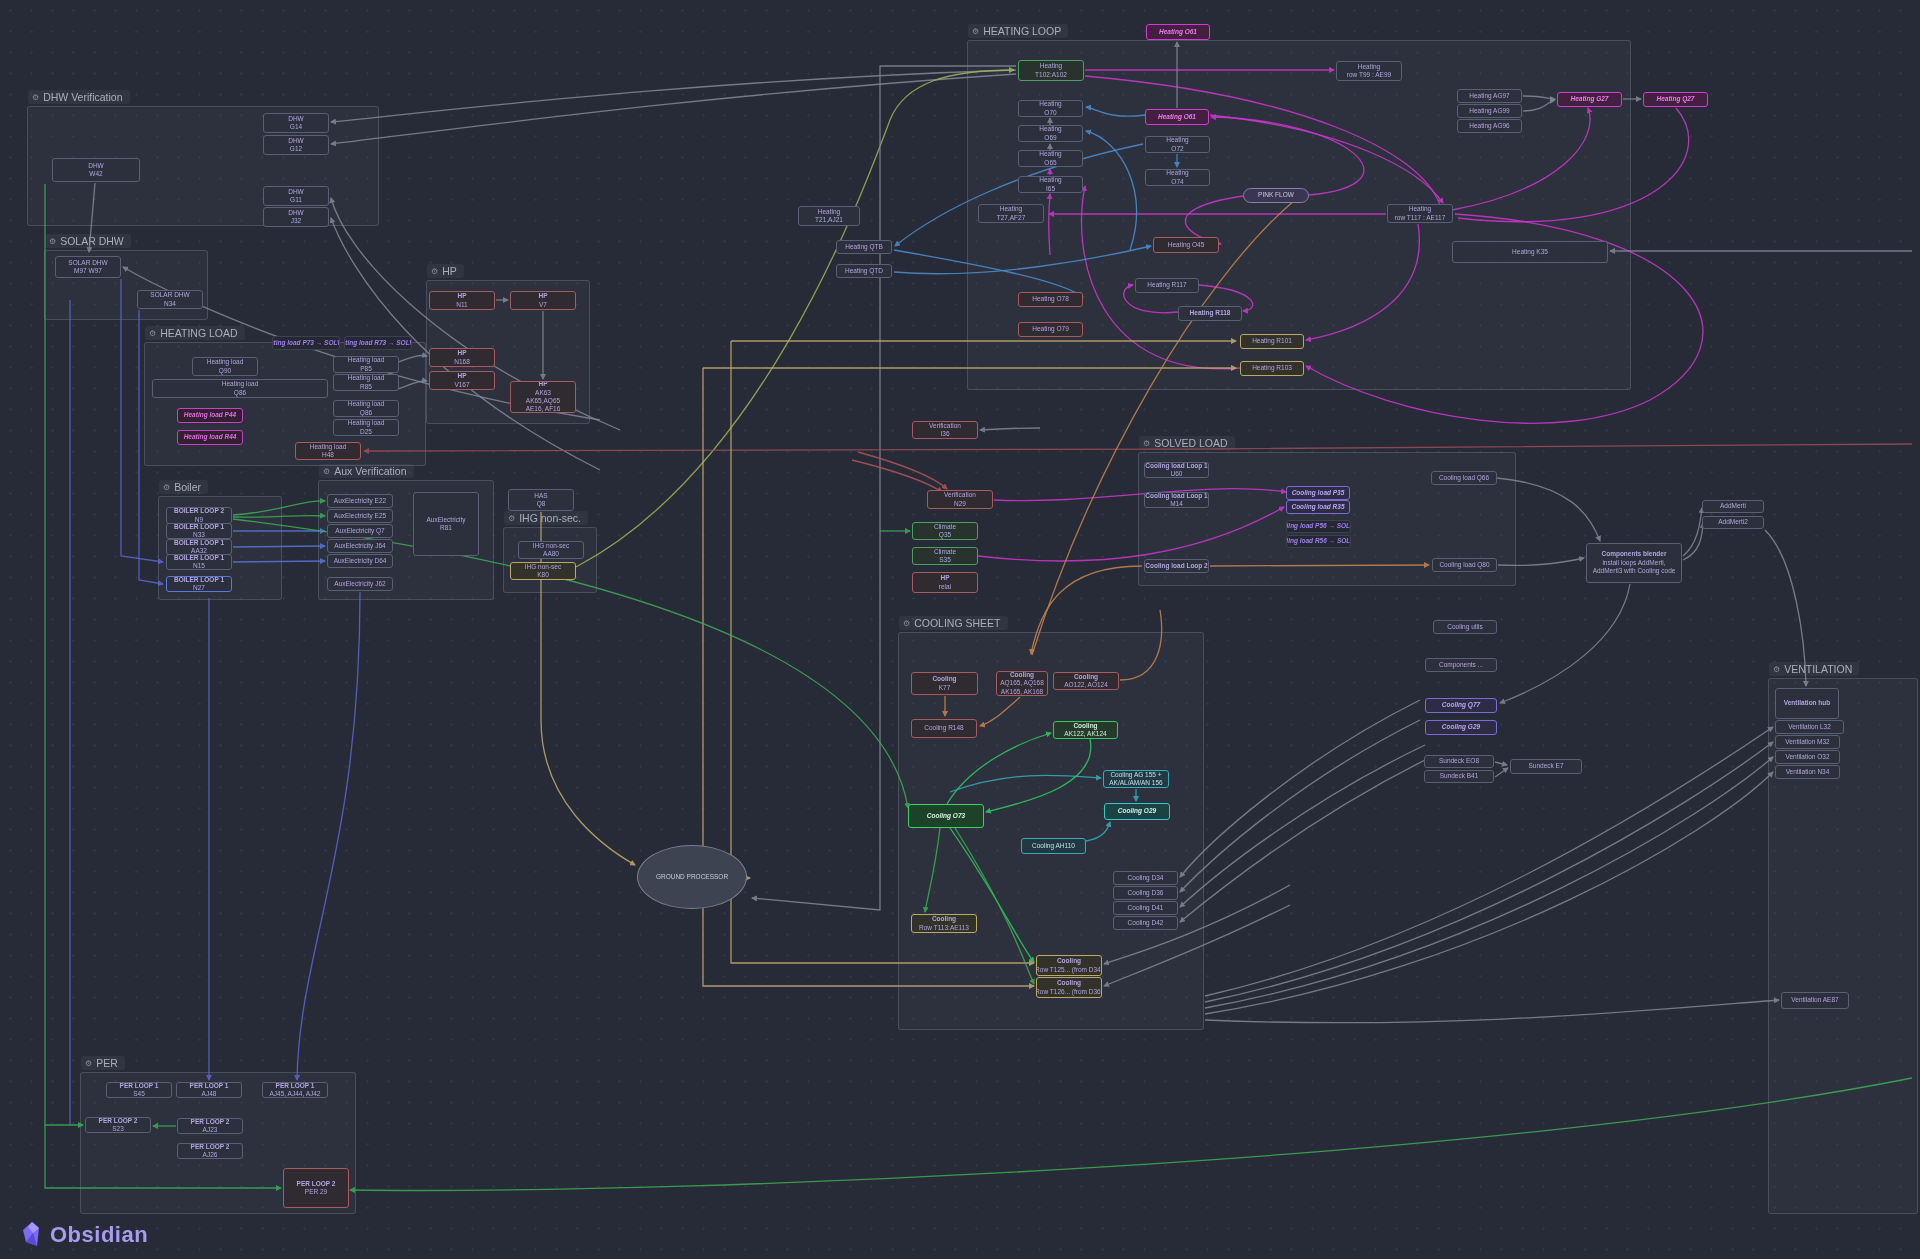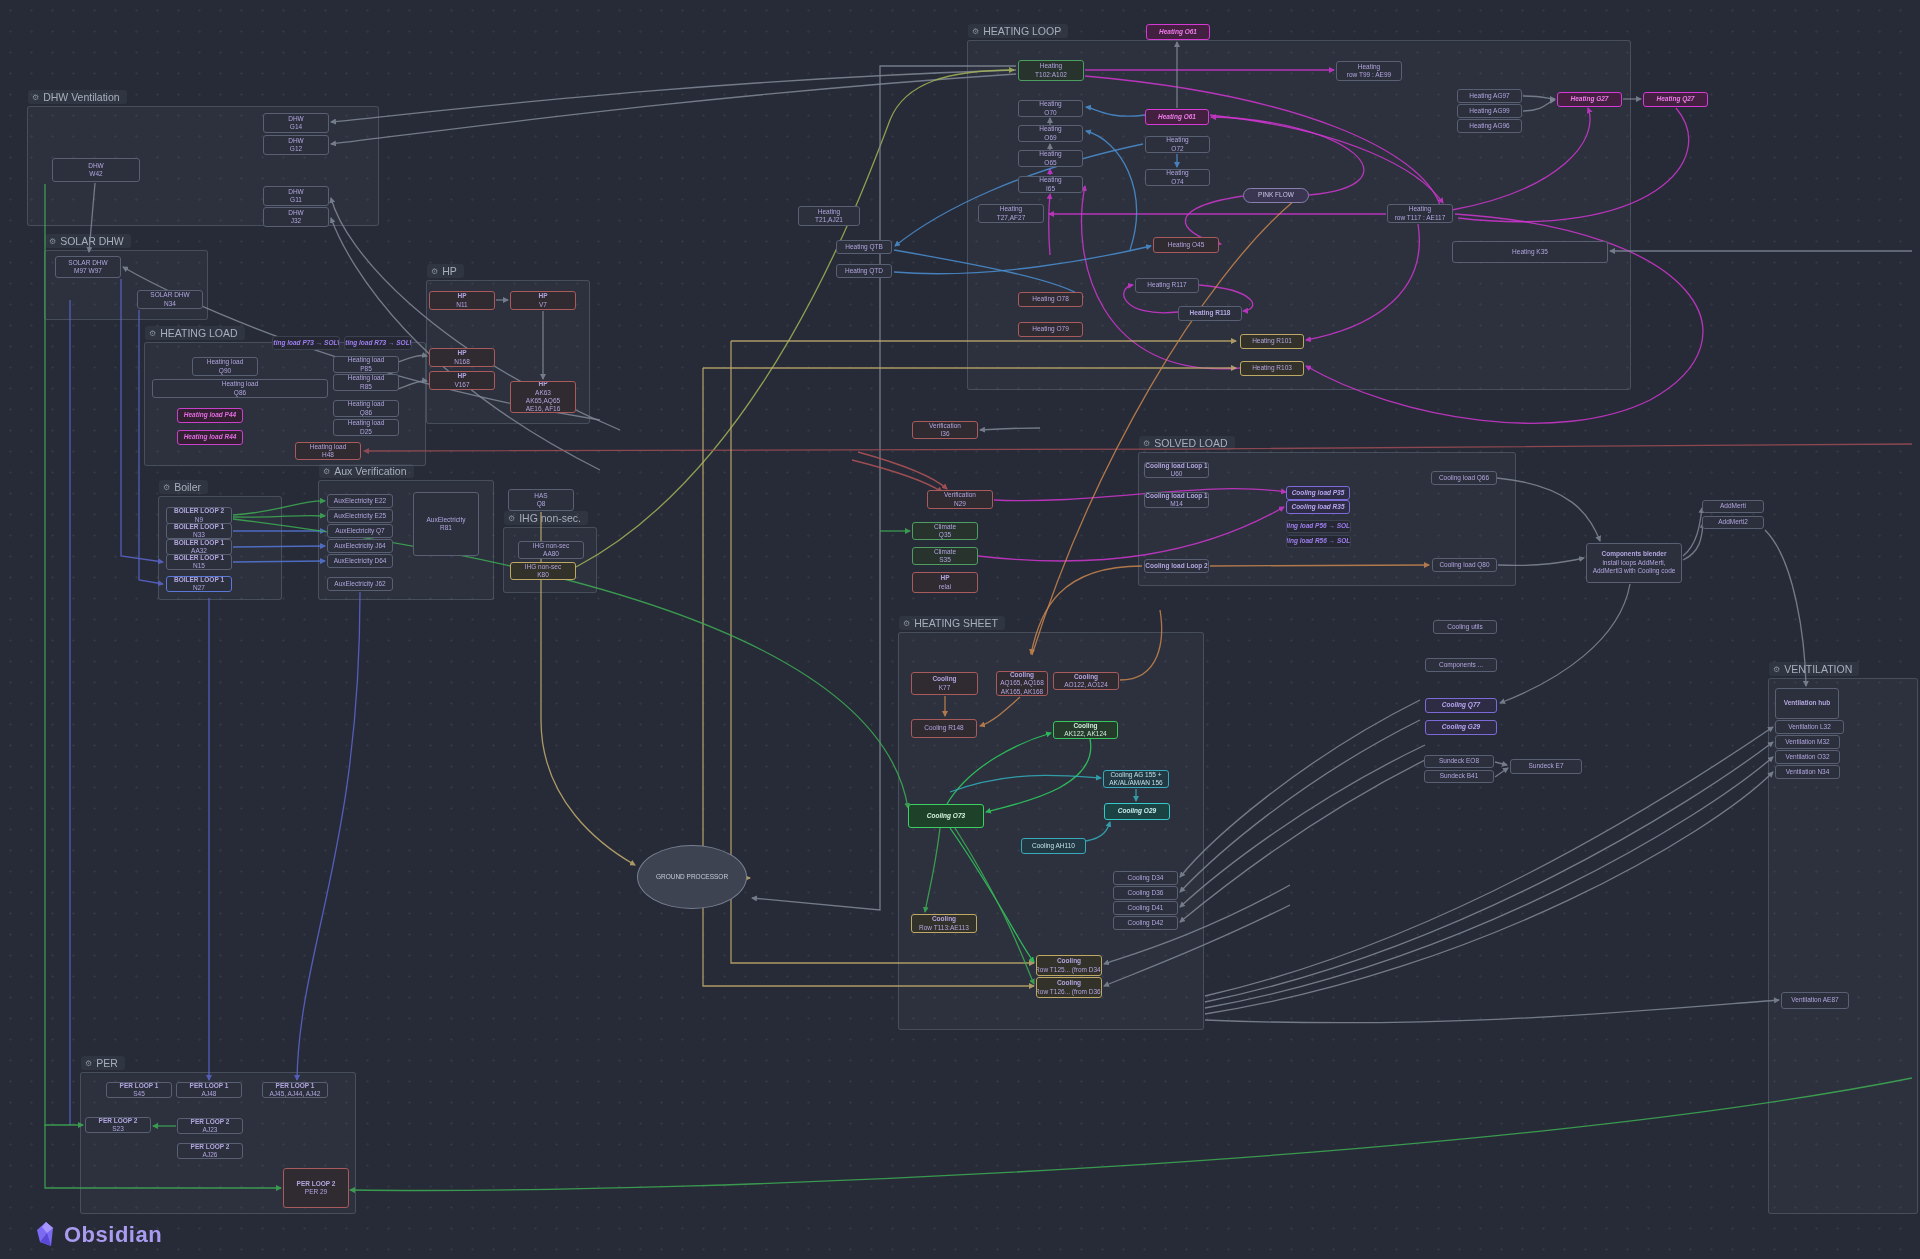--- a/index.html
+++ b/index.html
@@ -28,32 +28,32 @@
   .c-teal{border-color:#3aa9ba;background:#223842;color:#bfe0e8;}
   .c-tealfill{border-color:#36c9c9;background:#1c4343;color:#c9eeee;}
   .c-purple{border-color:#7b6ad8;background:#2d2c44;color:#b9a6f2;}
   .c-magenta{border-color:#c941c9;background:#321f31;color:#e16ce1;}
   .c-magfill{border-color:#d63ad6;background:#43203f;color:#ee7bea;}
   .c-tan{border-color:#bda865;background:#32312a;}
   .c-blue{border-color:#5b77d8;}
   .c-banner{border-color:#3c4150;background:#252833;color:#9f7ef0;font-style:italic;font-weight:700;}
   .c-pill{border-radius:9px;border-color:#8a7fae;background:#3a3550;color:#cdc6e8;}
   .c-ellipse{border-radius:50%;background:#3d4350;border-color:#767f92;color:#c6cbda;}
-  #brand{position:absolute;left:36px;top:1222px;display:flex;align-items:center;gap:8px;}
+  #brand{position:absolute;left:22px;top:1222px;display:flex;align-items:center;gap:8px;}
   #brand-text{font-size:22px;font-weight:700;color:#a89bf0;letter-spacing:.5px;}
 </style>
 </head>
 <body>
 
 <div id="canvas">
   <div id="groups">
       <div class="group" style="left: 27px; top: 106px; width: 350px; height: 118px;">
         <div class="glabel">
           <span class="gicon">⚙</span>
-          <span>DHW Ventilation</span>
+          <span>DHW Verification</span>
         </div>
       </div>
       <div class="group" style="left: 44px; top: 250px; width: 162px; height: 68px;">
         <div class="glabel">
           <span class="gicon">⚙</span>
           <span>SOLAR DHW</span>
         </div>
       </div>
       <div class="group" style="left: 144px; top: 342px; width: 280px; height: 122px;">
         <div class="glabel">
@@ -75,21 +75,21 @@
       </div>
       <div class="group" style="left: 1138px; top: 452px; width: 376px; height: 132px;">
         <div class="glabel">
           <span class="gicon">⚙</span>
           <span>SOLVED LOAD</span>
         </div>
       </div>
       <div class="group" style="left: 898px; top: 632px; width: 304px; height: 396px;">
         <div class="glabel">
           <span class="gicon">⚙</span>
-          <span>HEATING SHEET</span>
+          <span>COOLING SHEET</span>
         </div>
       </div>
       <div class="group" style="left: 158px; top: 496px; width: 122px; height: 102px;">
         <div class="glabel">
           <span class="gicon">⚙</span>
           <span>Boiler</span>
         </div>
       </div>
       <div class="group" style="left: 318px; top: 480px; width: 174px; height: 118px;">
         <div class="glabel">

